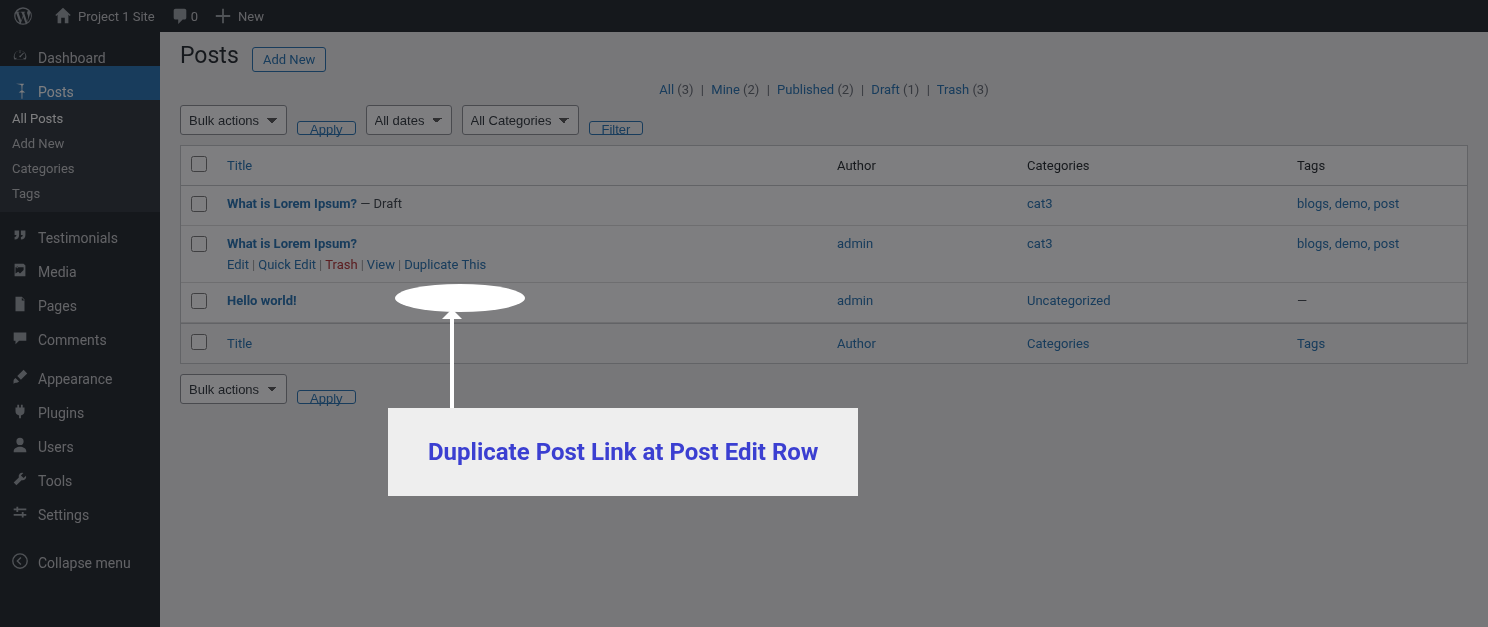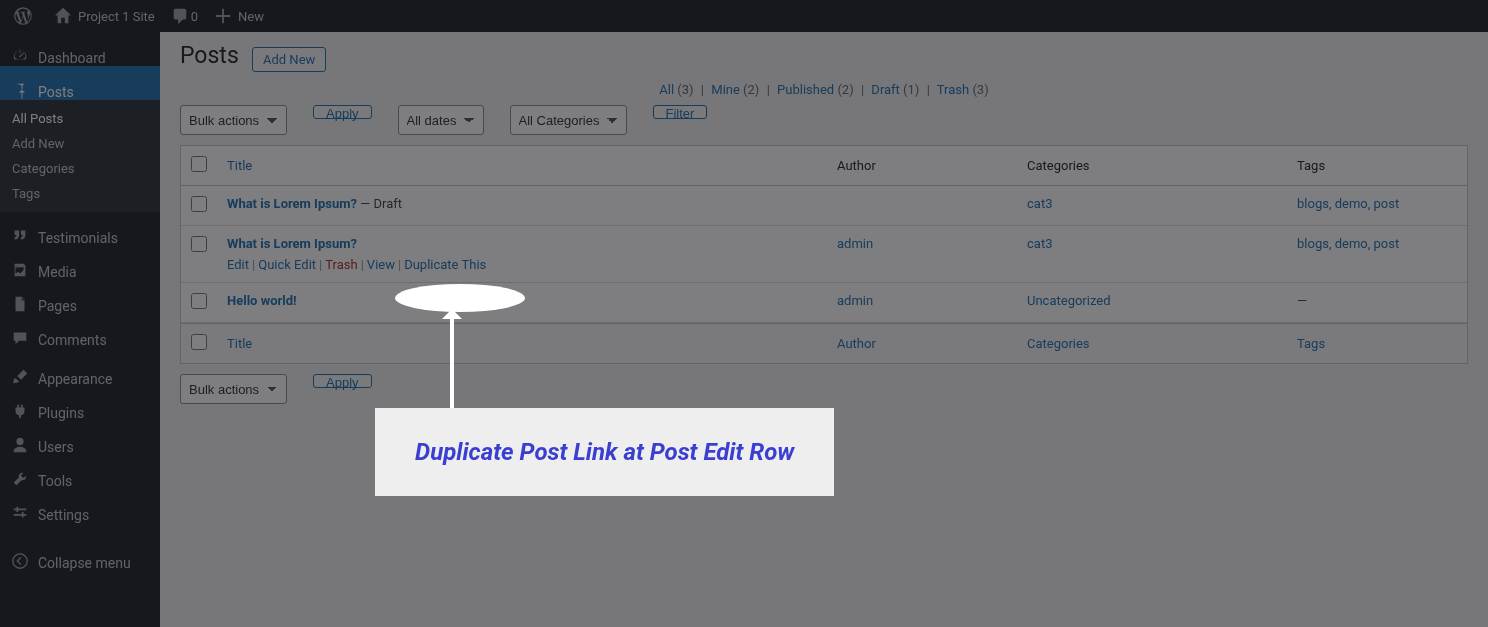--- a/index.html
+++ b/index.html
@@ -79,21 +79,21 @@
   font-size:23px; font-weight:400; color:#1d2327; display:inline-block; margin-right:6px;
 }
 .page-title-action {
   display:inline-block; border:1px solid #2271b1; color:#2271b1; background:#f6f7f7;
   padding:4px 10px; font-size:13px; border-radius:3px; cursor:pointer; vertical-align:middle; margin-left:4px;
 }
 .subsubsub { margin:10px 0 8px; font-size:13px; color:#646970;text-align:center; }
 .subsubsub a { color:#2271b1; text-decoration:none; cursor:pointer; }
 .subsubsub .count { color:#646970; }
 .subsubsub .sep { color:#646970; padding:0 4px; }
-.tablenav { display:flex; gap:26px; align-items:flex-start; margin:4px 0 10px; }
+.tablenav { display:flex; gap:10px; align-items:flex-end; margin:4px 0 10px; }
 .tablenav select {
   height:30px; border:1px solid #8c8f94; border-radius:3px; background:#fff; padding:0 26px 0 8px;
   font-size:13px; color:#2c3338; appearance:none;
   background-image: linear-gradient(45deg, transparent 50%, #555 50%), linear-gradient(135deg, #555 50%, transparent 50%);
   background-position: calc(100% - 14px) 12px, calc(100% - 9px) 12px;
   background-size: 5px 5px, 5px 5px;
   background-repeat: no-repeat;
 }
 .button-secondary {
   height:14px; border:1px solid #2271b1; color:#2271b1; background:#f6f7f7;
@@ -355,13 +355,13 @@
       <select><option>Bulk actions</option></select>
       <button class="button-secondary">Apply</button>
     </div>
   </div>
 </div>
 
 <div class="annotation-dim">
   <div class="annotation-hole" style="left:395px; top:284px; width:130px; height:28px;"></div>
 </div>
 <div class="annotation-arrow" style="left:450px; top:310px; height:100px;"></div>
-<div class="annotation-label" style="left:375px; top:408px;font-style:italic;">Duplicate Post Link at Post Edit Row</div>
+<div class="annotation-label" style="left:388px; top:408px;">Duplicate Post Link at Post Edit Row</div>
 
 </body></html>

